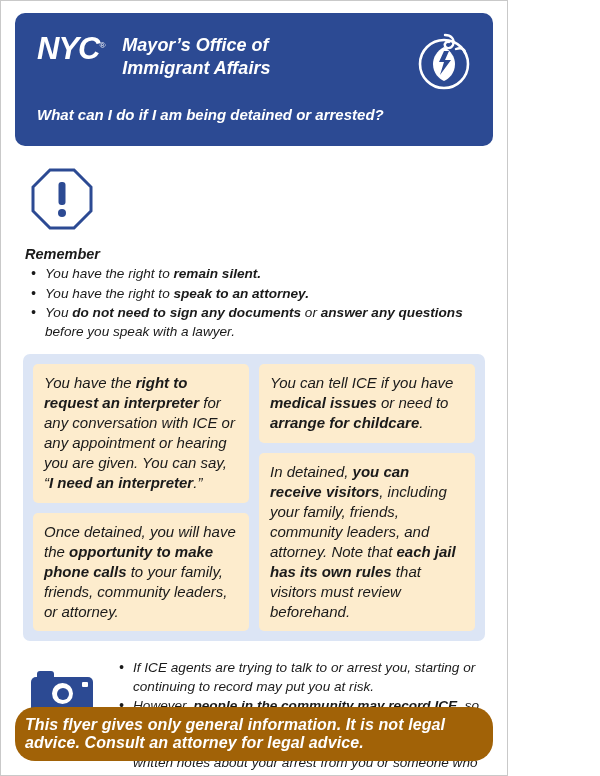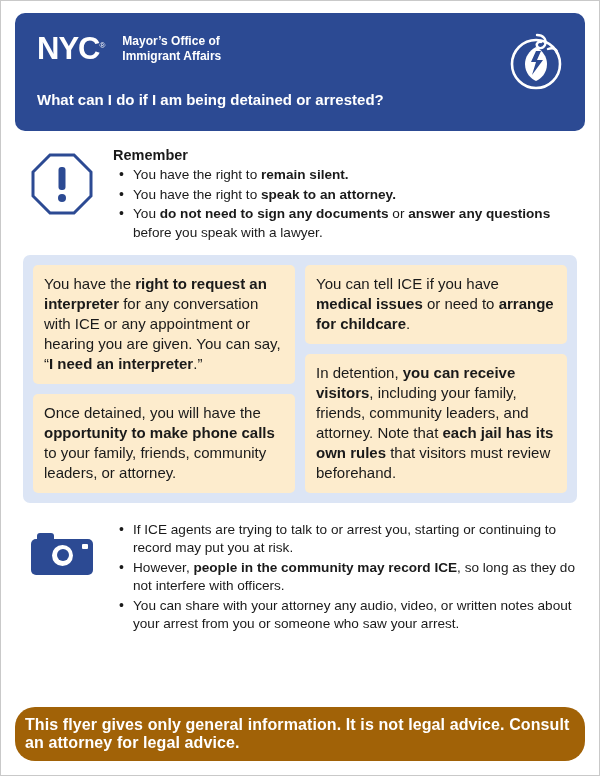--- a/index.html
+++ b/index.html
@@ -9,25 +9,26 @@
   body {
     width: 600px;
     height: 776px;
     background: #ffffff;
     font-family: "Liberation Sans", sans-serif;
     color: #1a1a1a;
     overflow: hidden;
   }
   .page {
     position: relative;
-    width: 600px;
+    width: 508px;
     height: 776px;
     box-sizing: border-box;
     padding: 12px 14px;
     border: 1px solid #c9c9c9;
+    font-style: italic;
   }
 
   
   .header {
     position: relative;
     background: #2c4a93;
     border-radius: 10px;
     padding: 18px 22px 22px 22px;
     color: #ffffff;
     overflow: hidden;
@@ -46,21 +47,21 @@
     color: #ffffff;
     position: relative;
     padding-top: 2px;
   }
   .nyc-logo .tm {
     font-size: 8px;
     vertical-align: super;
     font-weight: normal;
   }
   .office-name {
-    font-size: 12px;
+    font-size: 18px;
     font-weight: bold;
     line-height: 1.25;
     padding-top: 3px;
     white-space: pre-line;
   }
   .header-title {
     margin-top: 26px;
     font-size: 15px;
     font-weight: bold;
     line-height: 1.28;
@@ -73,20 +74,21 @@
     width: 58px;
     height: 62px;
   }
 
   
   .remember-section {
     display: flex;
     gap: 14px;
     margin-top: 14px;
     padding: 0 6px 0 10px;
+    flex-direction: column;
   }
   .octagon-wrap {
     flex: 0 0 auto;
     width: 74px;
     display: flex;
     justify-content: center;
     padding-top: 8px;
   }
   .octagon {
     width: 62px;
@@ -274,21 +276,21 @@
     </div>
   </div>
 
   <div class="rights-panel">
     <div class="rights-col">
         <div class="card"><span>You have the </span><strong>right to request an interpreter</strong><span> for any conversation with ICE or any appointment or hearing you are given.  You can say, “</span><strong>I need an interpreter</strong><span>.”</span></div>
         <div class="card"><span>Once detained, you will have the </span><strong>opportunity to make phone calls</strong><span> to your family, friends, community leaders, or attorney.</span></div>
       </div>
     <div class="rights-col">
         <div class="card"><span>You can tell ICE if you have </span><strong>medical issues</strong><span> or need to </span><strong>arrange for childcare</strong><span>.</span></div>
-        <div class="card"><span>In detention, </span><strong>you can receive visitors</strong><span>, including your family, friends, community leaders, and attorney. Note that </span><strong>each jail has its own rules</strong><span> that visitors must review beforehand.</span></div>
+        <div class="card"><span>In detained, </span><strong>you can receive visitors</strong><span>, including your family, friends, community leaders, and attorney. Note that </span><strong>each jail has its own rules</strong><span> that visitors must review beforehand.</span></div>
       </div>
   </div>
 
   <div class="camera-section">
     <div class="camera-wrap">
       <div class="camera">
         <div class="camera-hump"></div>
         <div class="camera-body"></div>
         <div class="camera-lens"></div>
         <div class="camera-lens-inner"></div>

